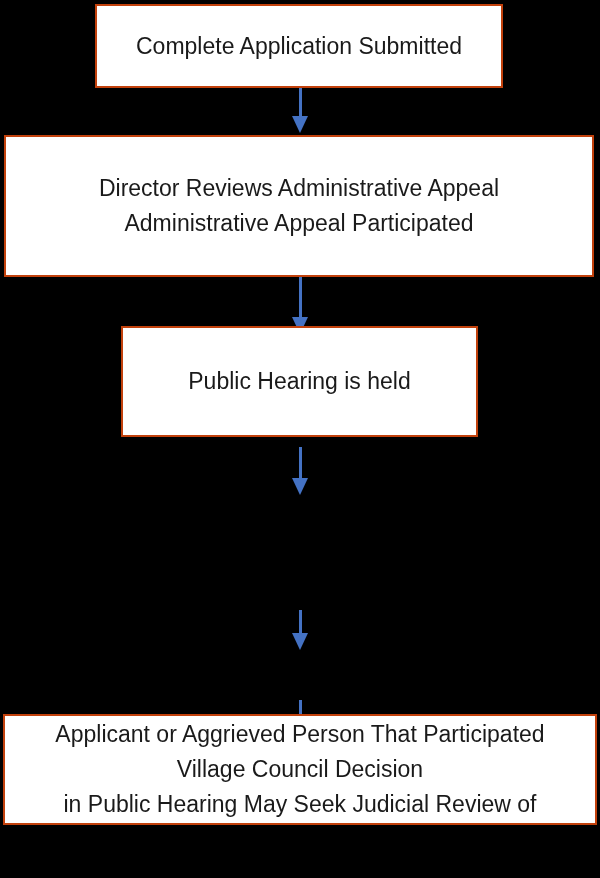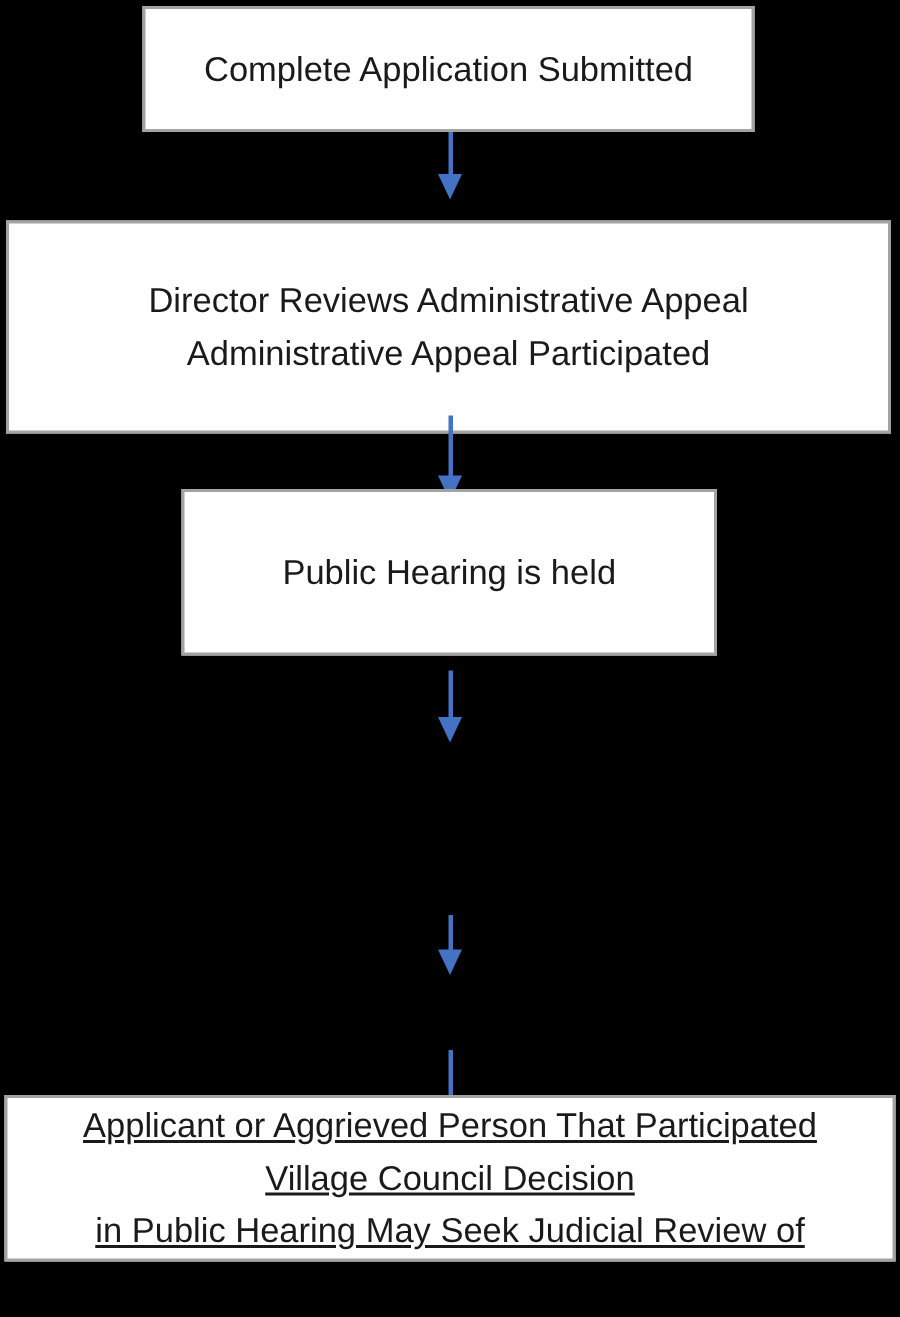--- a/index.html
+++ b/index.html
@@ -15,39 +15,39 @@
     font-family: "Liberation Sans", sans-serif;
   }
   .canvas {
     position: absolute;
     left: 0; top: 0;
     width: 600px; height: 878px;
   }
   .node {
     position: absolute;
     background: var(--box-fill, #ffffff);
-    border: 2px solid #a3a3a3;
+    border: 2px solid #c2410c;
     box-sizing: border-box;
     display: flex;
     flex-direction: column;
     justify-content: center;
     align-items: center;
     text-align: center;
     color: var(--text, #1a1a1a);
     font-size: 23px;
   }
   .node .line {
     display: block;
     line-height: 35px;
     white-space: nowrap;
   }
   .node-1 { left: 95px;  top: 4px;   width: 408px; height: 84px;  }
-  .node-2 { left: 4px;   top: 147px; width: 590px; height: 142px; text-align: right; }
+  .node-2 { left: 4px;   top: 135px; width: 590px; height: 142px; text-align: right; }
   .node-3 { left: 121px; top: 326px; width: 357px; height: 111px; }
-  .node-4 { left: 3px;   top: 730px; width: 594px; height: 111px; text-decoration: underline; }
+  .node-4 { left: 3px;   top: 714px; width: 594px; height: 111px; }
 
   .arrow {
     position: absolute;
     left: 292px;
     width: 16px;
   }
   .arrow .stem {
     position: absolute;
     left: 6.5px;
     top: 0;

